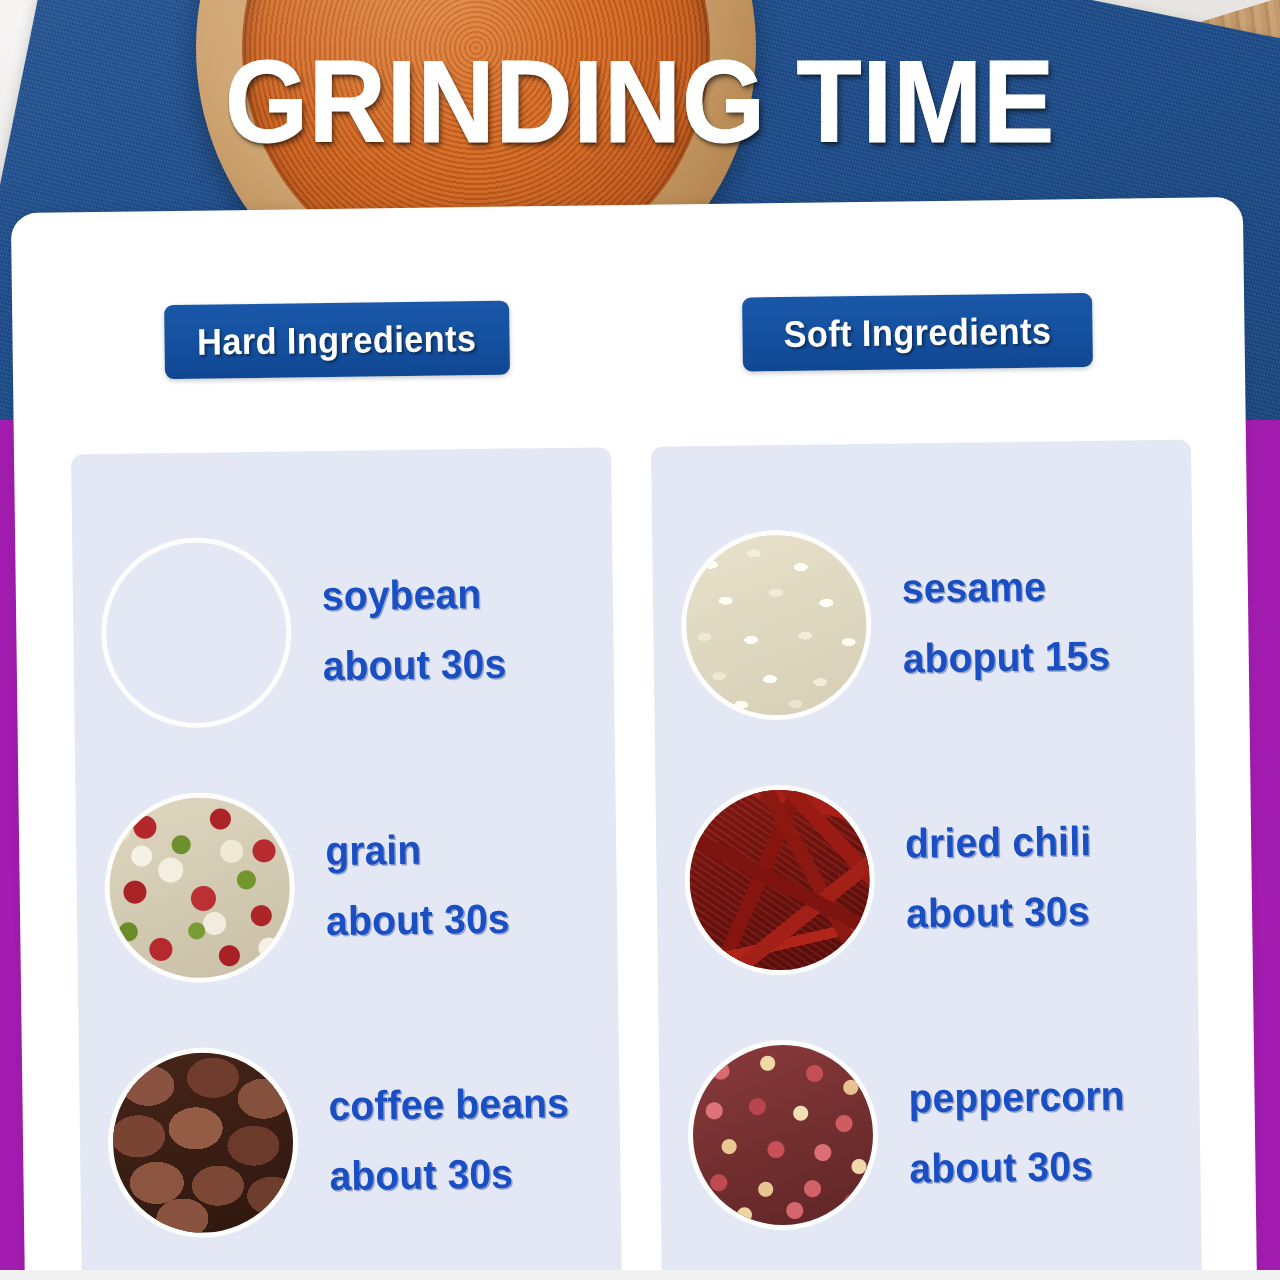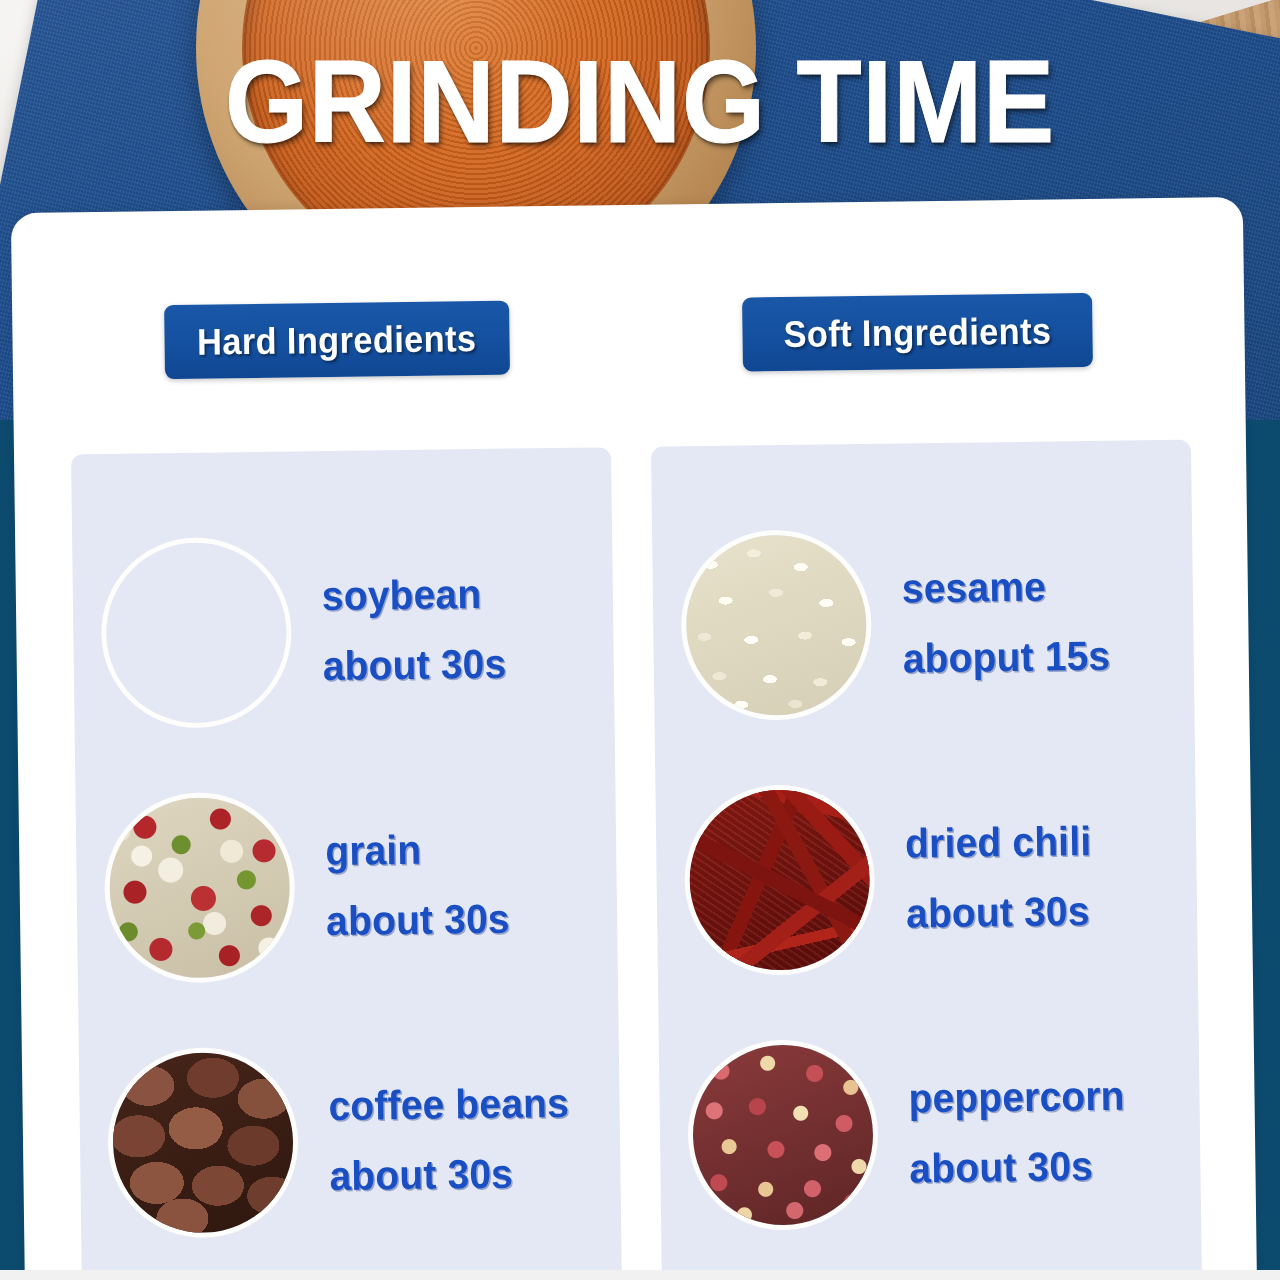--- a/index.html
+++ b/index.html
@@ -9,21 +9,21 @@
   }
   body {
     font-family: "Liberation Sans", sans-serif;
   }
 
   #stage {
     position: relative;
     width: 1280px;
     height: 1280px;
     overflow: hidden;
-    background: #0c4a6e;
+    background: #a21caf;
   }
 
   
   .photo-band {
     position: absolute;
     left: 0; top: 0;
     width: 1280px;
     height: 420px;
     overflow: hidden;
     background: #e9e9ea;

